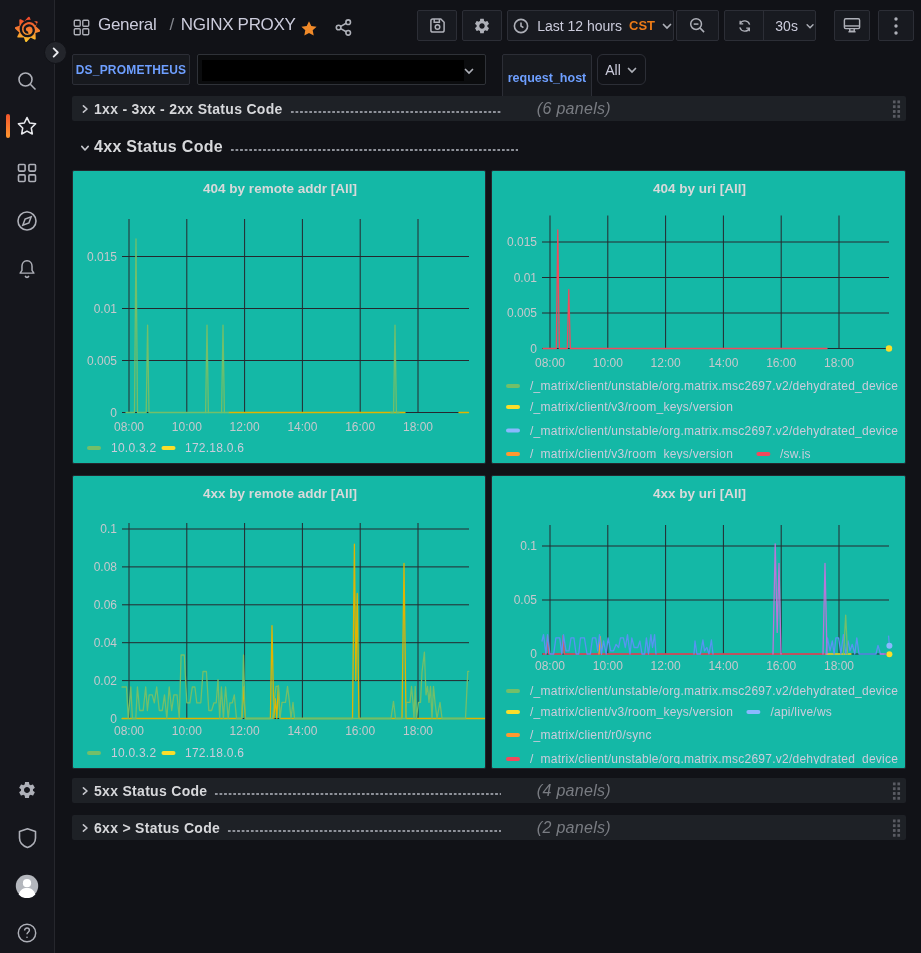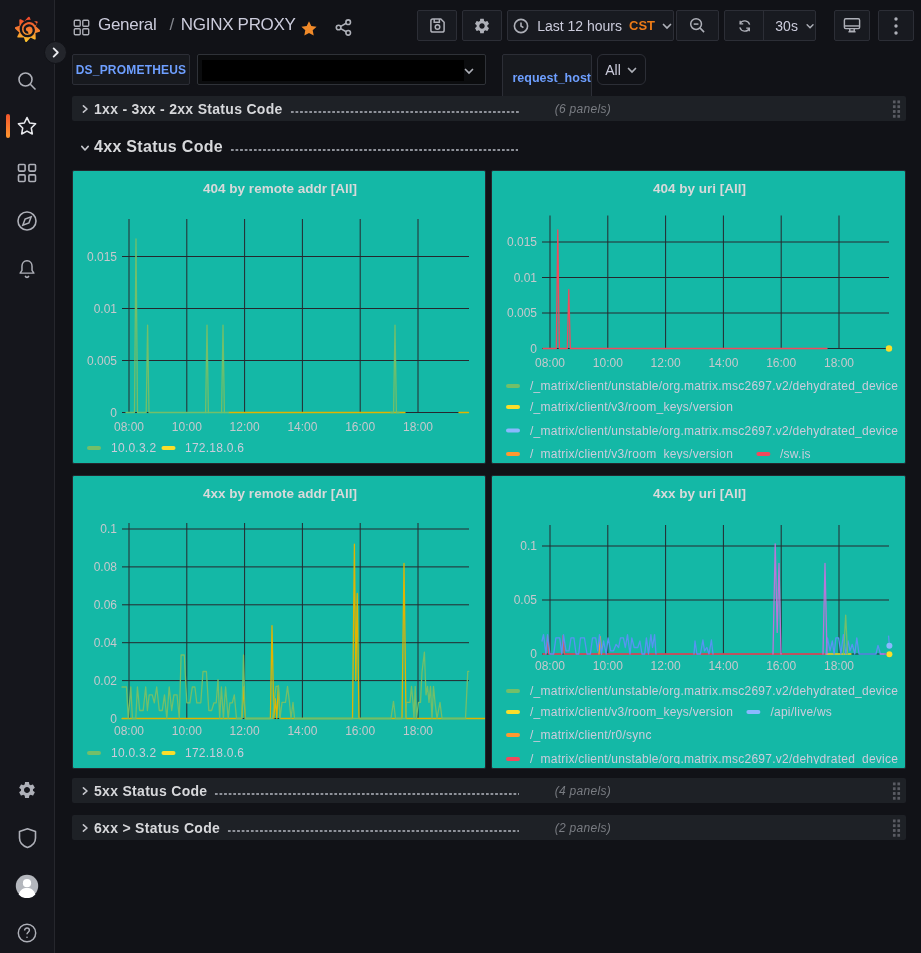--- a/index.html
+++ b/index.html
@@ -4,21 +4,21 @@
 html,body { width:921px; height:953px; background:#111217; font-family:"Liberation Sans", sans-serif; overflow:hidden; }
 .abs { position:absolute; }
 .ptitle { font: 600 13.5px "Liberation Sans"; fill:#D8D9DA; }
 .ax { font: 12px "Liberation Sans"; fill:#C7C8CD; }
 .leg { font: 12px "Liberation Sans"; fill:#CCCCDC; letter-spacing:0.25px; }
 .panel { position:absolute; background:#14b8a6; border:1px solid #25272E; border-radius:2px; overflow:hidden; }
 .rowhdr { position:absolute; left:72px; width:834px; height:25px; background:#1E2126; border-radius:2px;
   display:flex; align-items:center; color:#D7D8DB; font-size:14px; font-weight:bold; letter-spacing:0.3px; }
 .dots { height:4px; flex:1 1 auto; background-image:radial-gradient(circle, #8F929A 1.2px, transparent 1.5px);
   background-size:4.6px 4px; background-repeat:repeat-x; margin-left:7px; margin-right:18px; margin-top:7px; }
-.npanels { font-style:italic; font-weight:normal; font-size:12px; color:#797C82; margin-left:18px; }
+.npanels { font-style:italic; font-weight:normal; font-size:16px; color:#797C82; margin-left:18px; }
 .drag { position:absolute; right:5px; top:50%; transform:translateY(-50%); width:9px; height:19px;
   background-image:radial-gradient(circle, #5A5C63 1.3px, transparent 1.6px); background-size:4.5px 4.8px; }
 .btn { position:absolute; background:#181A20; border:1px solid #2C2E36; border-radius:2px;
   display:flex; align-items:center; justify-content:center; color:#CCCCDC; }
 svg.ic { stroke:#AEB0B8; fill:none; stroke-width:1.6; }
 </style></head>
 <body>
 
 <div class="abs" style="left:0;top:0;width:55px;height:953px;background:#15161C;border-right:1px solid #26272D;z-index:5">
 
@@ -176,21 +176,21 @@
 
 <div class="abs" style="left:72px;top:54px;width:118px;height:31px;background:#17191E;border:1px solid #2C2E36;border-radius:2px;display:flex;align-items:center;justify-content:center">
   <span style="color:#6E9FFF;font-size:12px;font-weight:bold;letter-spacing:0.2px">DS_PROMETHEUS</span>
 </div>
 <div class="abs" style="left:197px;top:54px;width:289px;height:31px;background:#0B0C0E;border:1px solid #2F3238;border-radius:2px">
   <div class="abs" style="left:4px;top:5px;width:262px;height:21px;background:#000"></div>
   <svg class="abs" style="right:10px;top:10px" width="12" height="12" viewBox="0 0 12 12" fill="none" stroke="#AEB0B8" stroke-width="1.7" stroke-linecap="round">
       <path d="M2.5 4.5 L6 8 L9.5 4.5"></path>
     </svg>
 </div>
-<div class="abs" style="left:502px;top:54px;width:90px;height:47px;background:#17191E;border:1px solid #2C2E36;border-radius:2px;display:flex;align-items:center;justify-content:flex-end">
+<div class="abs" style="left:502px;top:54px;width:90px;height:47px;background:#17191E;border:1px solid #2C2E36;border-radius:2px;display:flex;align-items:center;justify-content:center">
   <span style="color:#6E9FFF;font-size:12.5px;font-weight:bold">request_host</span>
 </div>
 <div class="abs" style="left:597px;top:54px;width:49px;height:31px;background:#111217;border:1px solid #2C2E36;border-radius:6px;display:flex;align-items:center;justify-content:center">
   <span style="color:#CCCCDC;font-size:14px">All</span>
   <svg width="12" height="12" viewBox="0 0 12 12" fill="none" stroke="#AEB0B8" stroke-width="1.7" stroke-linecap="round" style="margin-left:5px">
       <path d="M2.5 4.5 L6 8 L9.5 4.5"></path>
     </svg>
 </div>
 
 <div class="rowhdr" style="top:96px">

